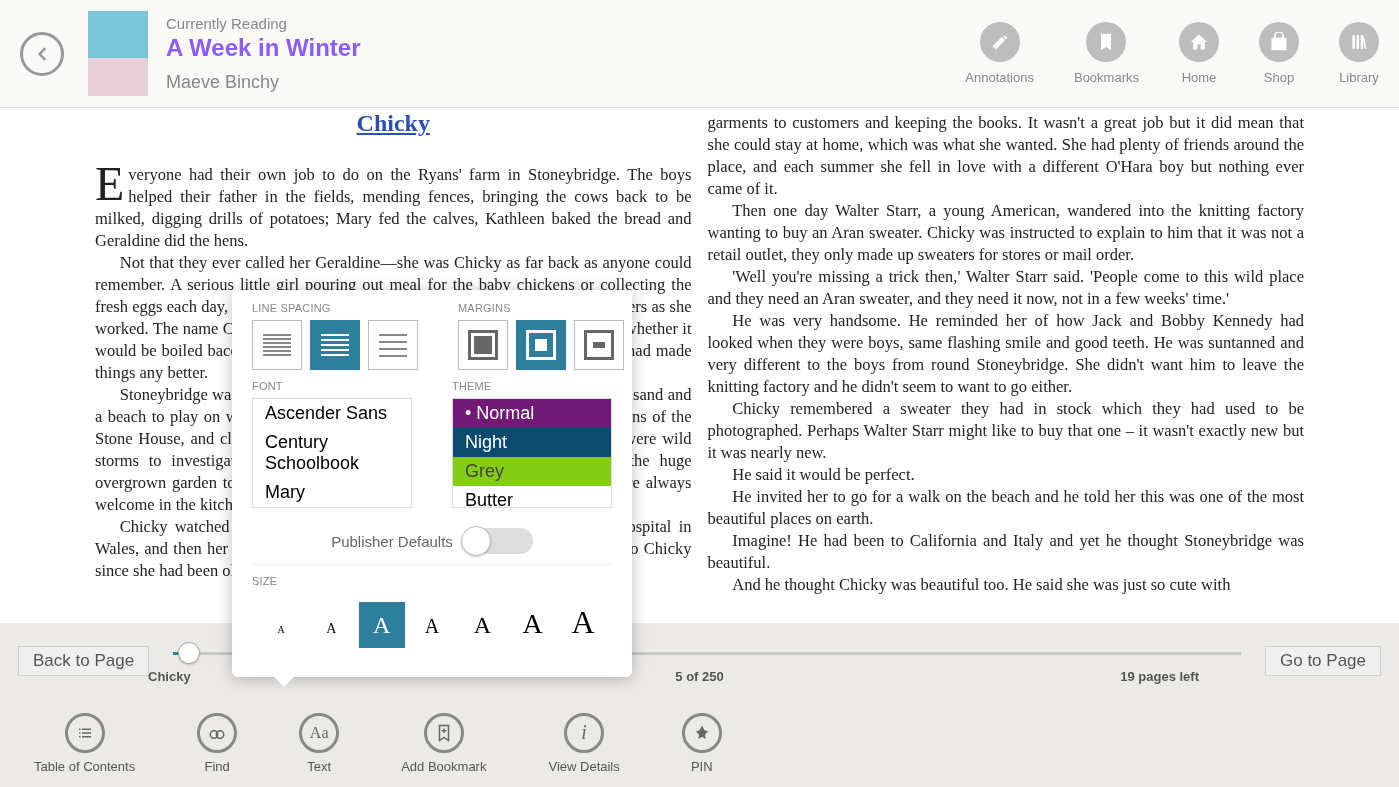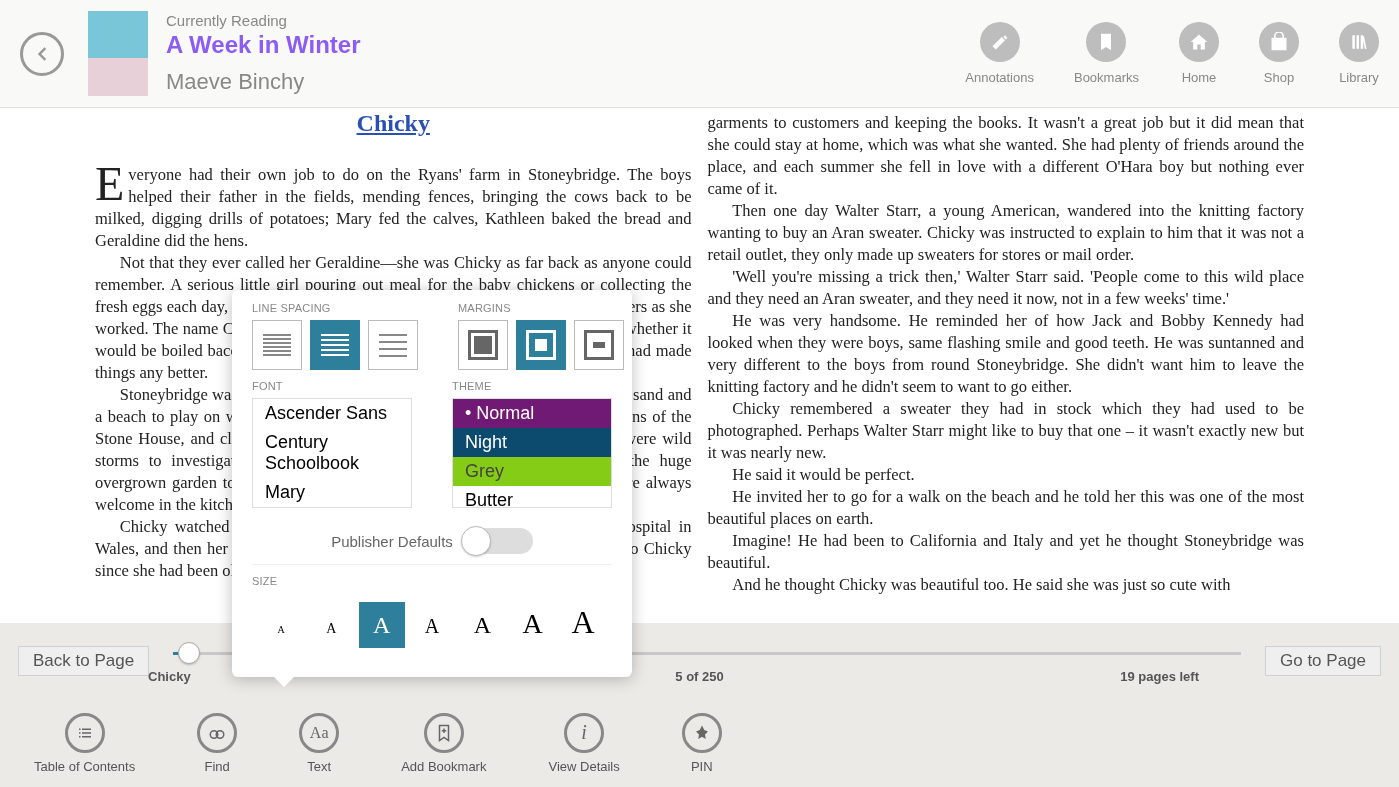--- a/index.html
+++ b/index.html
@@ -6,21 +6,21 @@
   body { font-family: "Segoe UI", Arial, sans-serif; background: #f5f5f3; width: 1399px; height: 787px; overflow: hidden; }
   
   
   .header { height: 108px; background: #f9f9f7; display: flex; align-items: center; padding: 0 20px; border-bottom: 1px solid #e0e0de; position: relative; }
   .back-btn { width: 44px; height: 44px; border: 3px solid #999; border-radius: 50%; display: flex; align-items: center; justify-content: center; color: #999; font-size: 24px; cursor: pointer; margin-right: 24px; }
   .back-btn svg { width: 20px; height: 20px; fill: #999; }
   .cover { width: 60px; height: 85px; background: linear-gradient(to bottom, #7ac6d9 0%, #7ac6d9 55%, #e8d0d8 55%, #e8d0d8 100%); margin-right: 18px; position: relative; }
   .book-meta { color: #777; }
   .book-meta .status { font-size: 15px; color: #888; }
   .book-meta .title { font-size: 24px; color: #8b5cf6; font-weight: 600; margin-top: 2px; }
-  .book-meta .author { font-size: 22px; color: #888; margin-top: 10px; }
+  .book-meta .author { font-size: 18px; color: #888; margin-top: 10px; }
   .header-actions { margin-left: auto; display: flex; gap: 40px; }
   .hbtn { text-align: center; color: #888; font-size: 13px; cursor: pointer; }
   .hbtn .circ { width: 40px; height: 40px; background: #bdbdbd; border-radius: 50%; margin: 0 auto 8px; display: flex; align-items: center; justify-content: center; }
   .hbtn svg { width: 20px; height: 20px; fill: #fff; }
   
   
   .content { position: absolute; top: 108px; left: 0; right: 0; bottom: 164px; background: #fff; display: flex; padding: 0; }
   .page { flex: 1; padding: 0 24px; font-family: Georgia, serif; font-size: 16.5px; line-height: 22px; text-align: justify; color: #222; overflow: hidden; }
   .page h2 { text-align: center; color: #2a4fb5; text-decoration: underline; font-size: 24px; font-style: normal; margin: 4px 0 30px; }
   .dropcap::first-letter { font-size: 48px; line-height: 40px; float: left; padding-right: 4px; font-weight: normal; }

